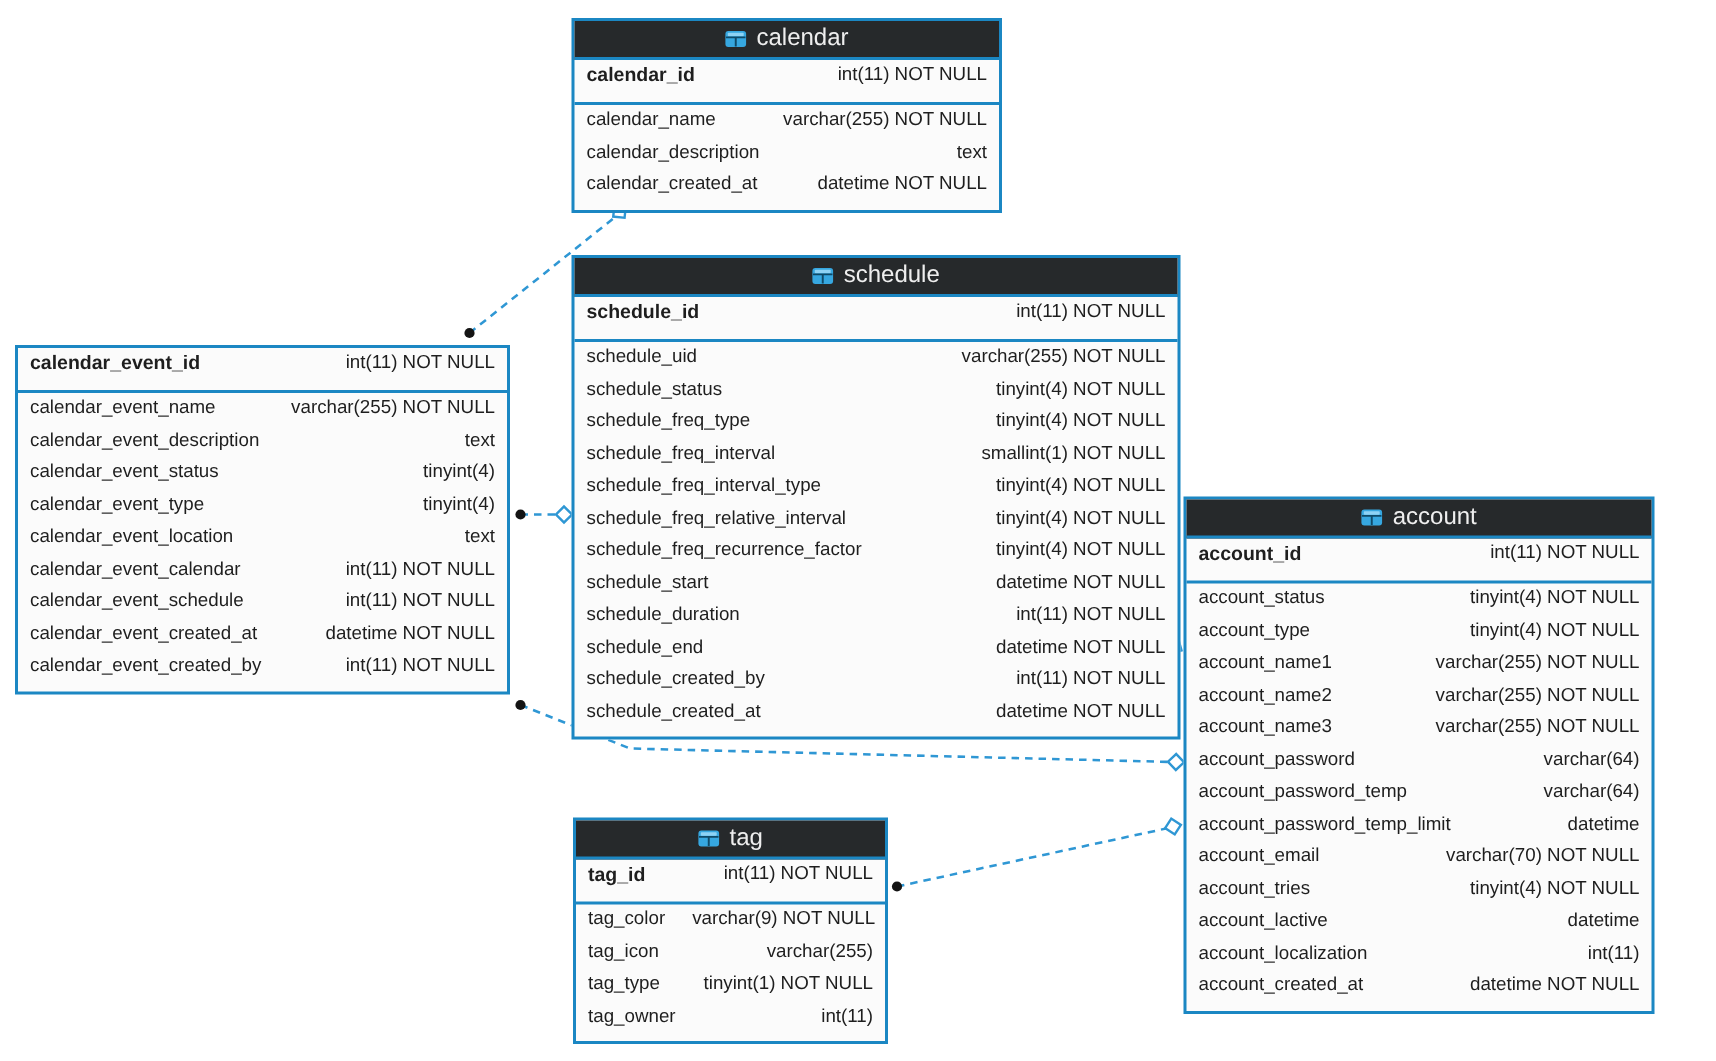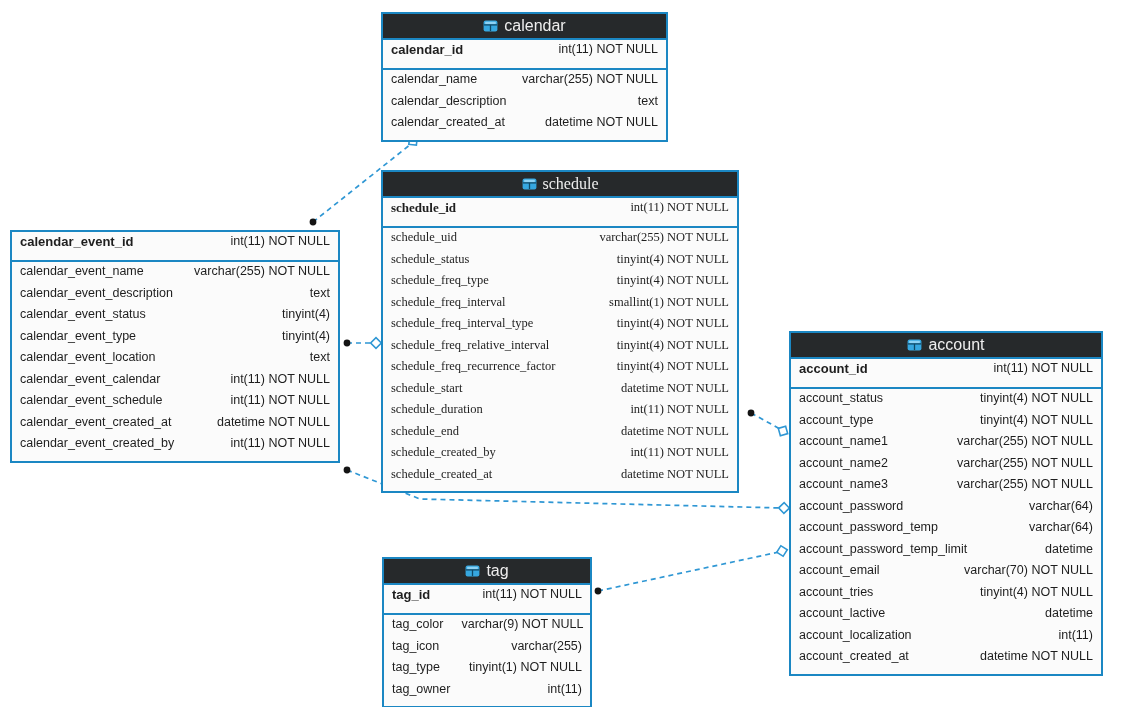--- a/index.html
+++ b/index.html
@@ -87,21 +87,21 @@
         <div class="crow">
           <span class="cname">calendar_description</span>
           <span class="ctype">text</span>
         </div>
         <div class="crow">
           <span class="cname">calendar_created_at</span>
           <span class="ctype">datetime NOT NULL</span>
         </div>
       </div>
     </div>
-    <div class="table" style="left: 381px; top: 170px; width: 358px; font-family: Liberation Serif, serif;">
+    <div class="table" style="left: 381px; top: 170px; width: 406px;">
       <div class="thead">
         <span class="ticon">
           <svg width="15" height="12" viewBox="0 0 15 12">
             <rect x="0.6" y="0.6" width="13.8" height="10.8" rx="2" fill="#36a7e0"></rect>
             <rect x="2.2" y="1.8" width="10.6" height="2.4" rx="0.5" fill="#8ed2f4"></rect>
             <line x1="1" y1="4.9" x2="14" y2="4.9" stroke="#0f4a68" stroke-width="1.3"></line>
             <line x1="7.5" y1="4.9" x2="7.5" y2="11" stroke="#0f4a68" stroke-width="1.3"></line>
           </svg>
         </span>
         <span>schedule</span>
@@ -275,21 +275,21 @@
         <div class="crow">
           <span class="cname">account_localization</span>
           <span class="ctype">int(11)</span>
         </div>
         <div class="crow">
           <span class="cname">account_created_at</span>
           <span class="ctype">datetime NOT NULL</span>
         </div>
       </div>
     </div>
-    <div class="table" style="left: 382px; top: 557px; width: 210px;">
+    <div class="table" style="left: 382px; top: 545px; width: 210px;">
       <div class="thead">
         <span class="ticon">
           <svg width="15" height="12" viewBox="0 0 15 12">
             <rect x="0.6" y="0.6" width="13.8" height="10.8" rx="2" fill="#36a7e0"></rect>
             <rect x="2.2" y="1.8" width="10.6" height="2.4" rx="0.5" fill="#8ed2f4"></rect>
             <line x1="1" y1="4.9" x2="14" y2="4.9" stroke="#0f4a68" stroke-width="1.3"></line>
             <line x1="7.5" y1="4.9" x2="7.5" y2="11" stroke="#0f4a68" stroke-width="1.3"></line>
           </svg>
         </span>
         <span>tag</span>

